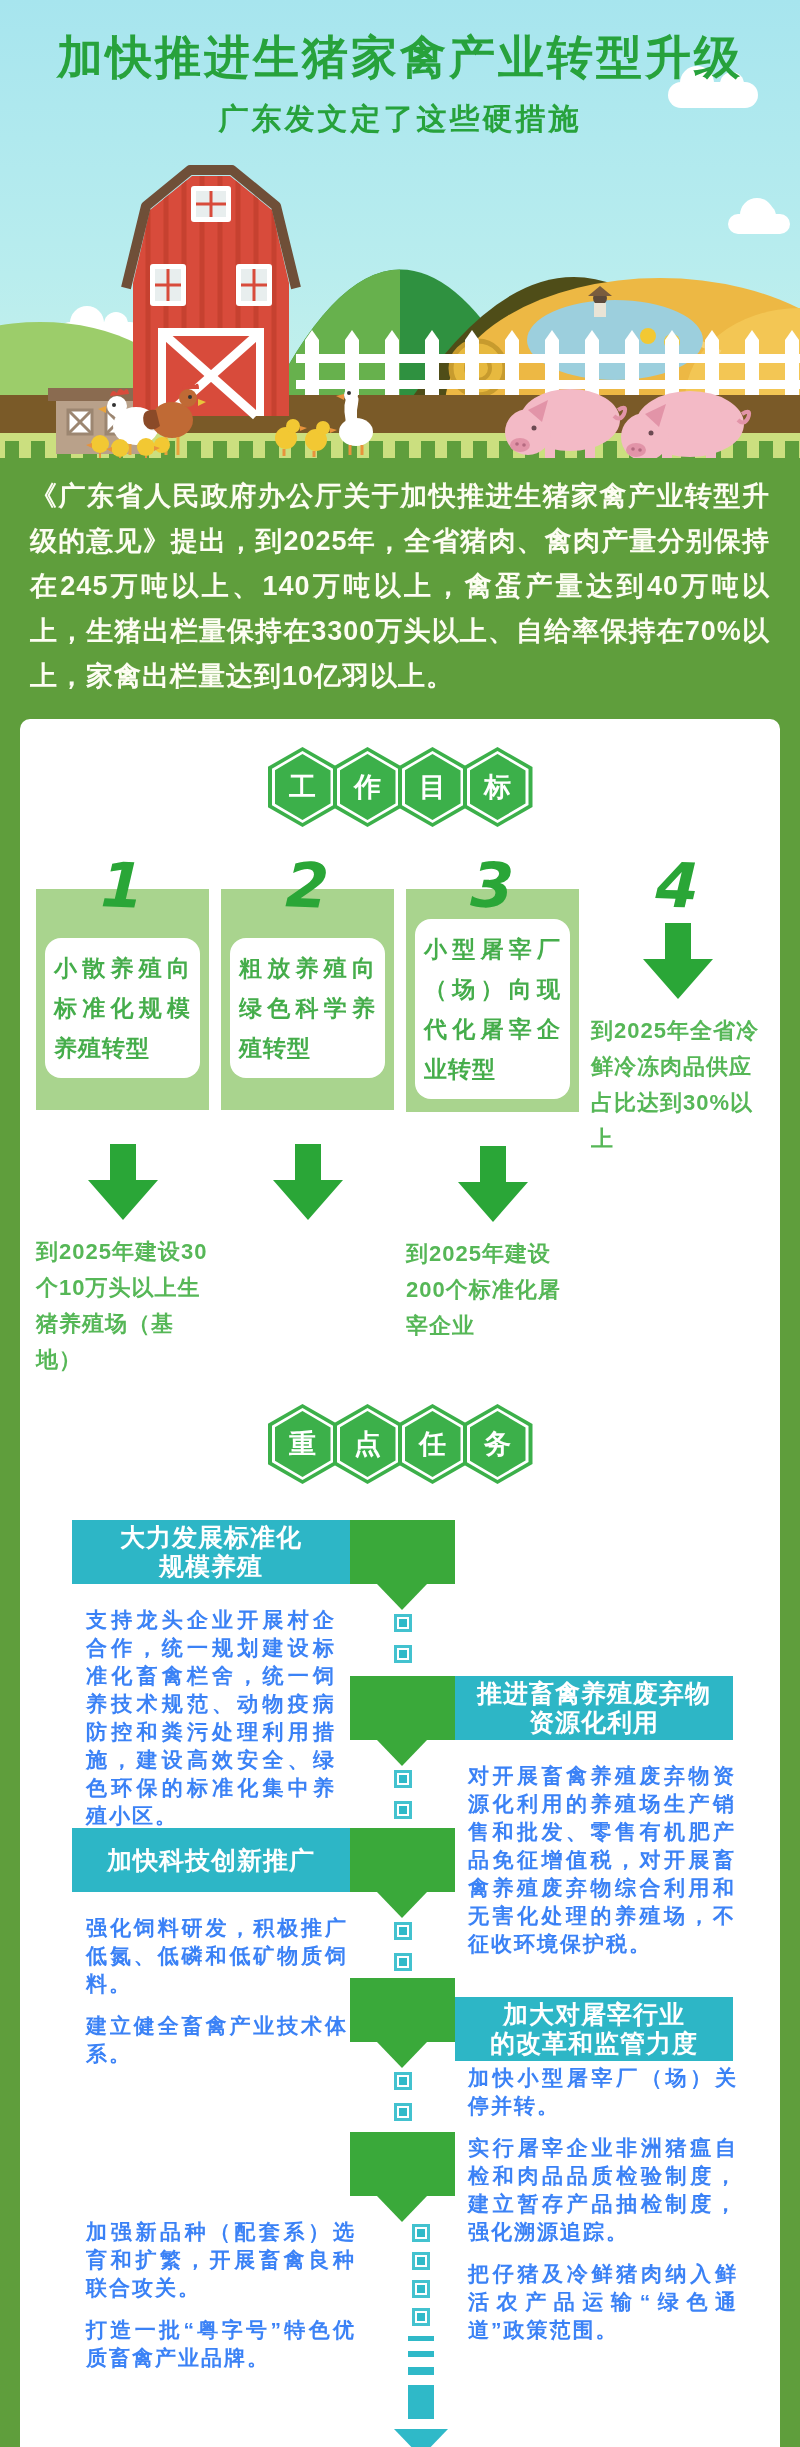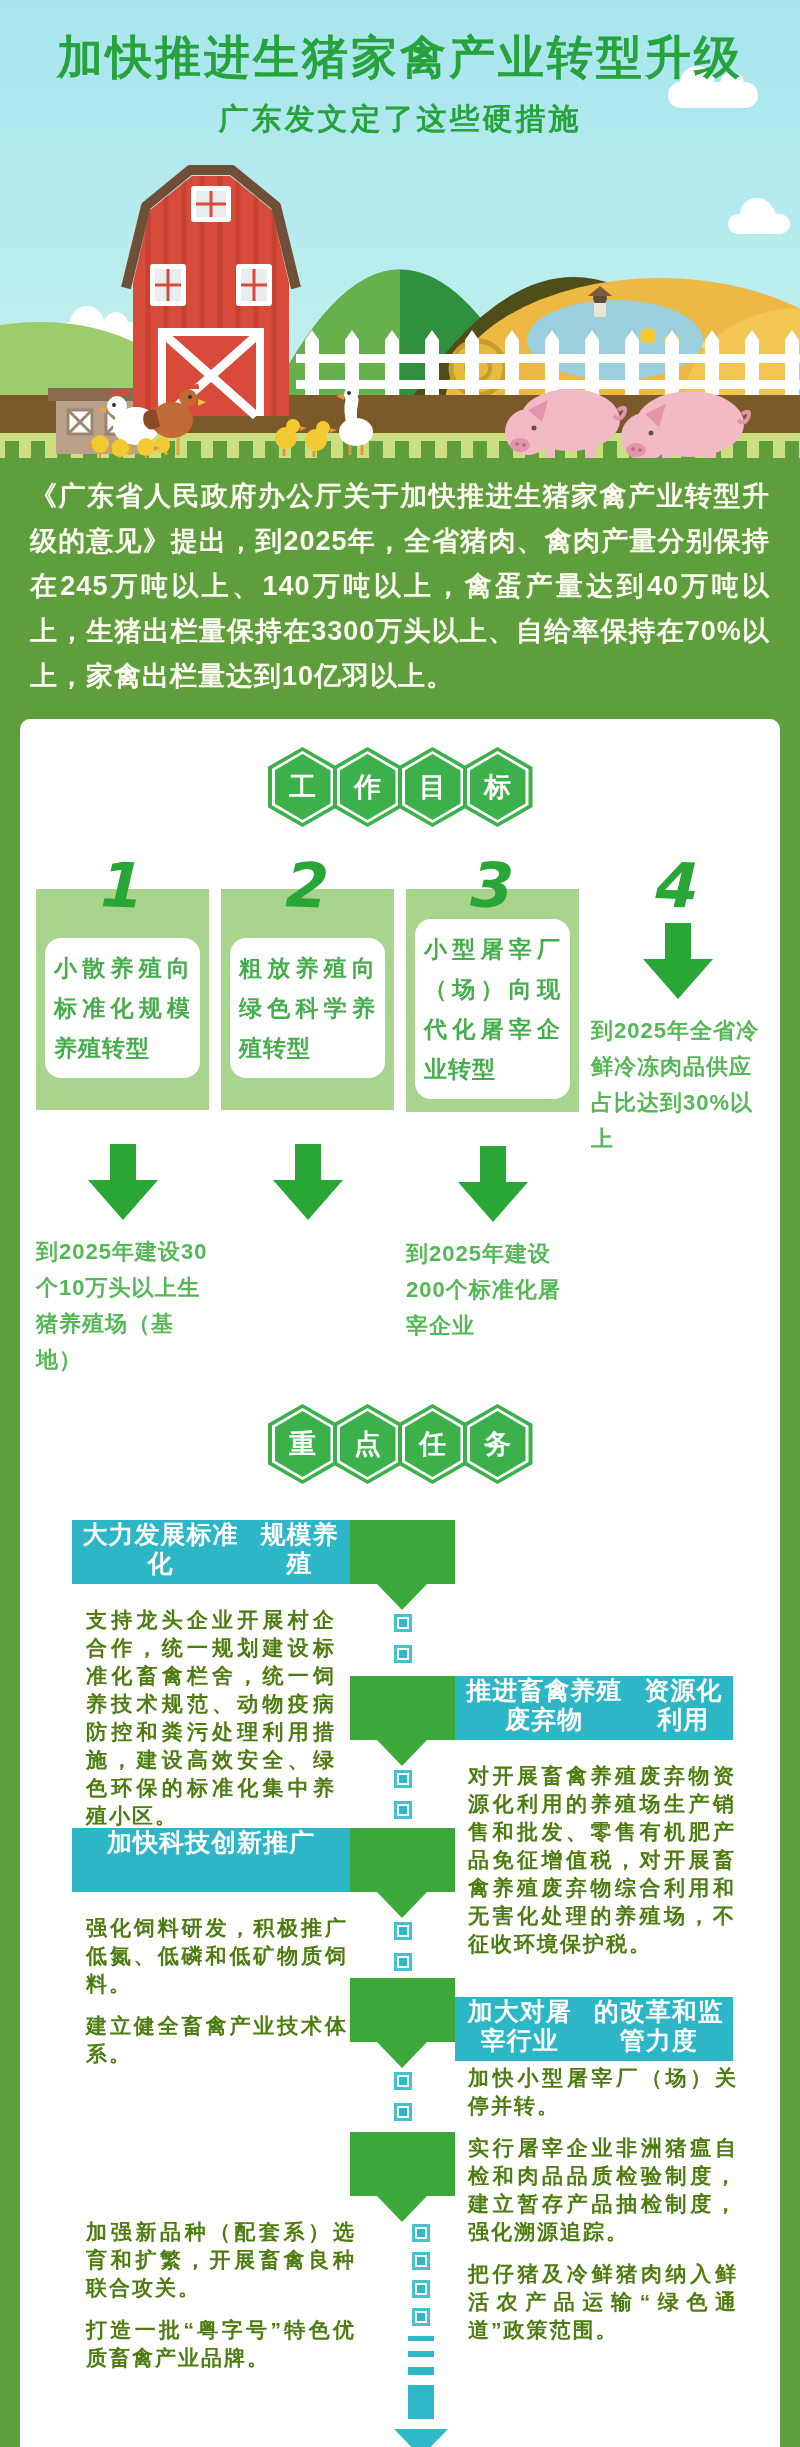--- a/index.html
+++ b/index.html
@@ -53,32 +53,32 @@
   .garrow{margin:34px auto 0;width:70px;height:74px;position:relative;}
   .garrow .shaft{width:26px;height:36px;background:#2aa637;margin:0 auto;}
   .garrow .head{width:0;height:0;margin:0 auto;border-left:35px solid transparent;border-right:35px solid transparent;border-top:40px solid #2aa637;}
   .gdesc{margin-top:16px;color:#56b757;font-size:22px;font-weight:bold;line-height:36px;letter-spacing:1px;min-height:150px;}
 
   .badges.tasks{margin-top:18px;}
 
   
   .timeline{position:relative;height:932px;margin-top:36px;}
   .hdr{position:absolute;height:64px;width:278px;background:#2db6c6;color:#fff;
-       display:flex;flex-direction:row;justify-content:center;text-align:center;
+       display:flex;flex-direction:column;justify-content:center;text-align:center;
        font-size:25px;font-weight:bold;line-height:29px;letter-spacing:1px;}
   .hdr span:empty{display:none;}
   .hdr.left{left:52px;}
   .hdr.right{left:435px;}
   .flag{position:absolute;left:330px;width:105px;height:64px;background:#3aa93a;}
   .flag::after{content:'';position:absolute;top:64px;left:27px;width:0;height:0;
        border-left:25px solid transparent;border-right:25px solid transparent;border-top:26px solid #3aa93a;}
   .chain{position:absolute;left:374px;display:flex;flex-direction:column;gap:13px;align-items:center;}
   .sq{width:12px;height:12px;border:3px solid #43c2cf;display:flex;}
   .sq i{margin:auto;width:8px;height:8px;background:#2fb9c8;}
-  .tbody{position:absolute;color:#4d7c0f;font-size:21px;font-weight:bold;line-height:28px;letter-spacing:2px;text-align:justify;}
+  .tbody{position:absolute;color:#3b82f6;font-size:21px;font-weight:bold;line-height:28px;letter-spacing:2px;text-align:justify;}
   .tbody p{margin:0 0 14px;}
   .tbody p:empty{display:none;}
   .b1{top:86px;left:66px;width:250px;}
   .b2{top:242px;left:448px;width:268px;}
   .b3{top:394px;left:66px;width:262px;}
   .b4{top:544px;left:448px;width:270px;}
   .b5{top:698px;left:66px;width:270px;}
   .chain.final .bar{background:#2fb9c8;}
   .chain.final{gap:10px;}
   .fshaft{width:26px;height:34px;background:#2fb9c8;}

